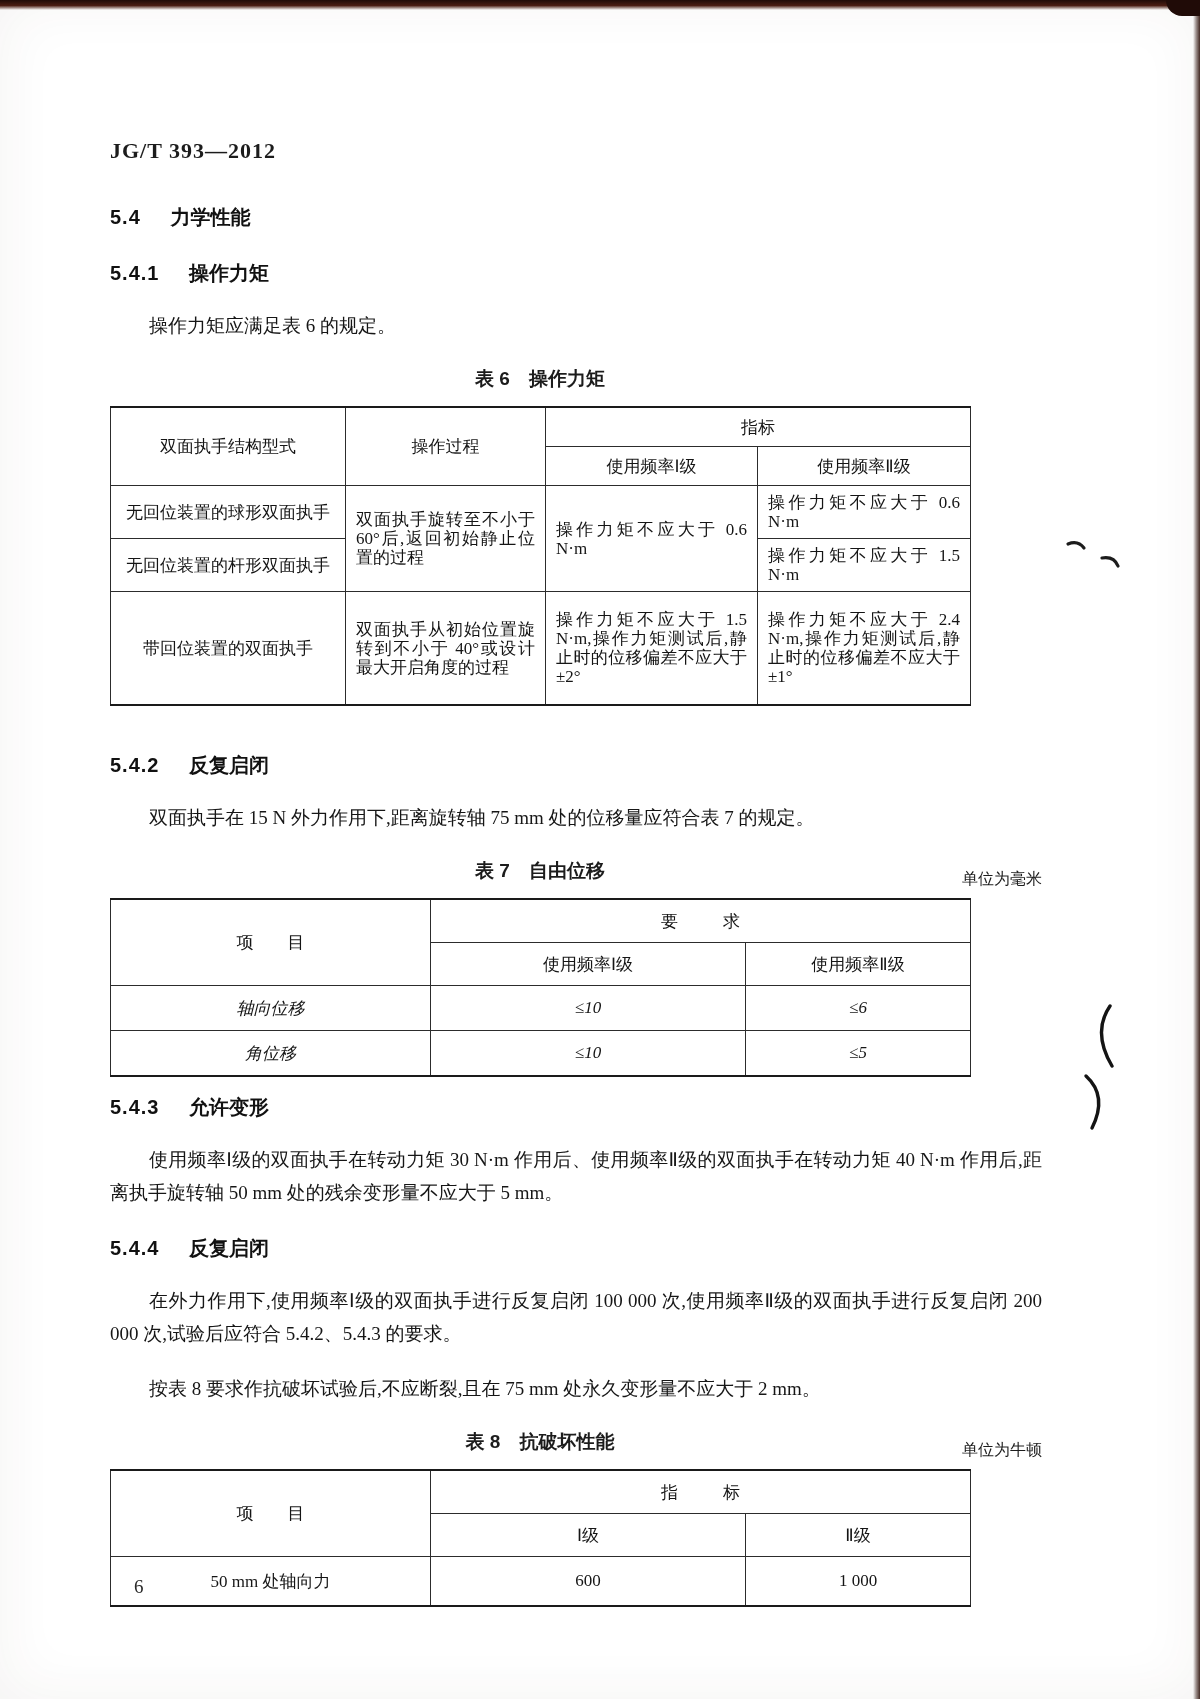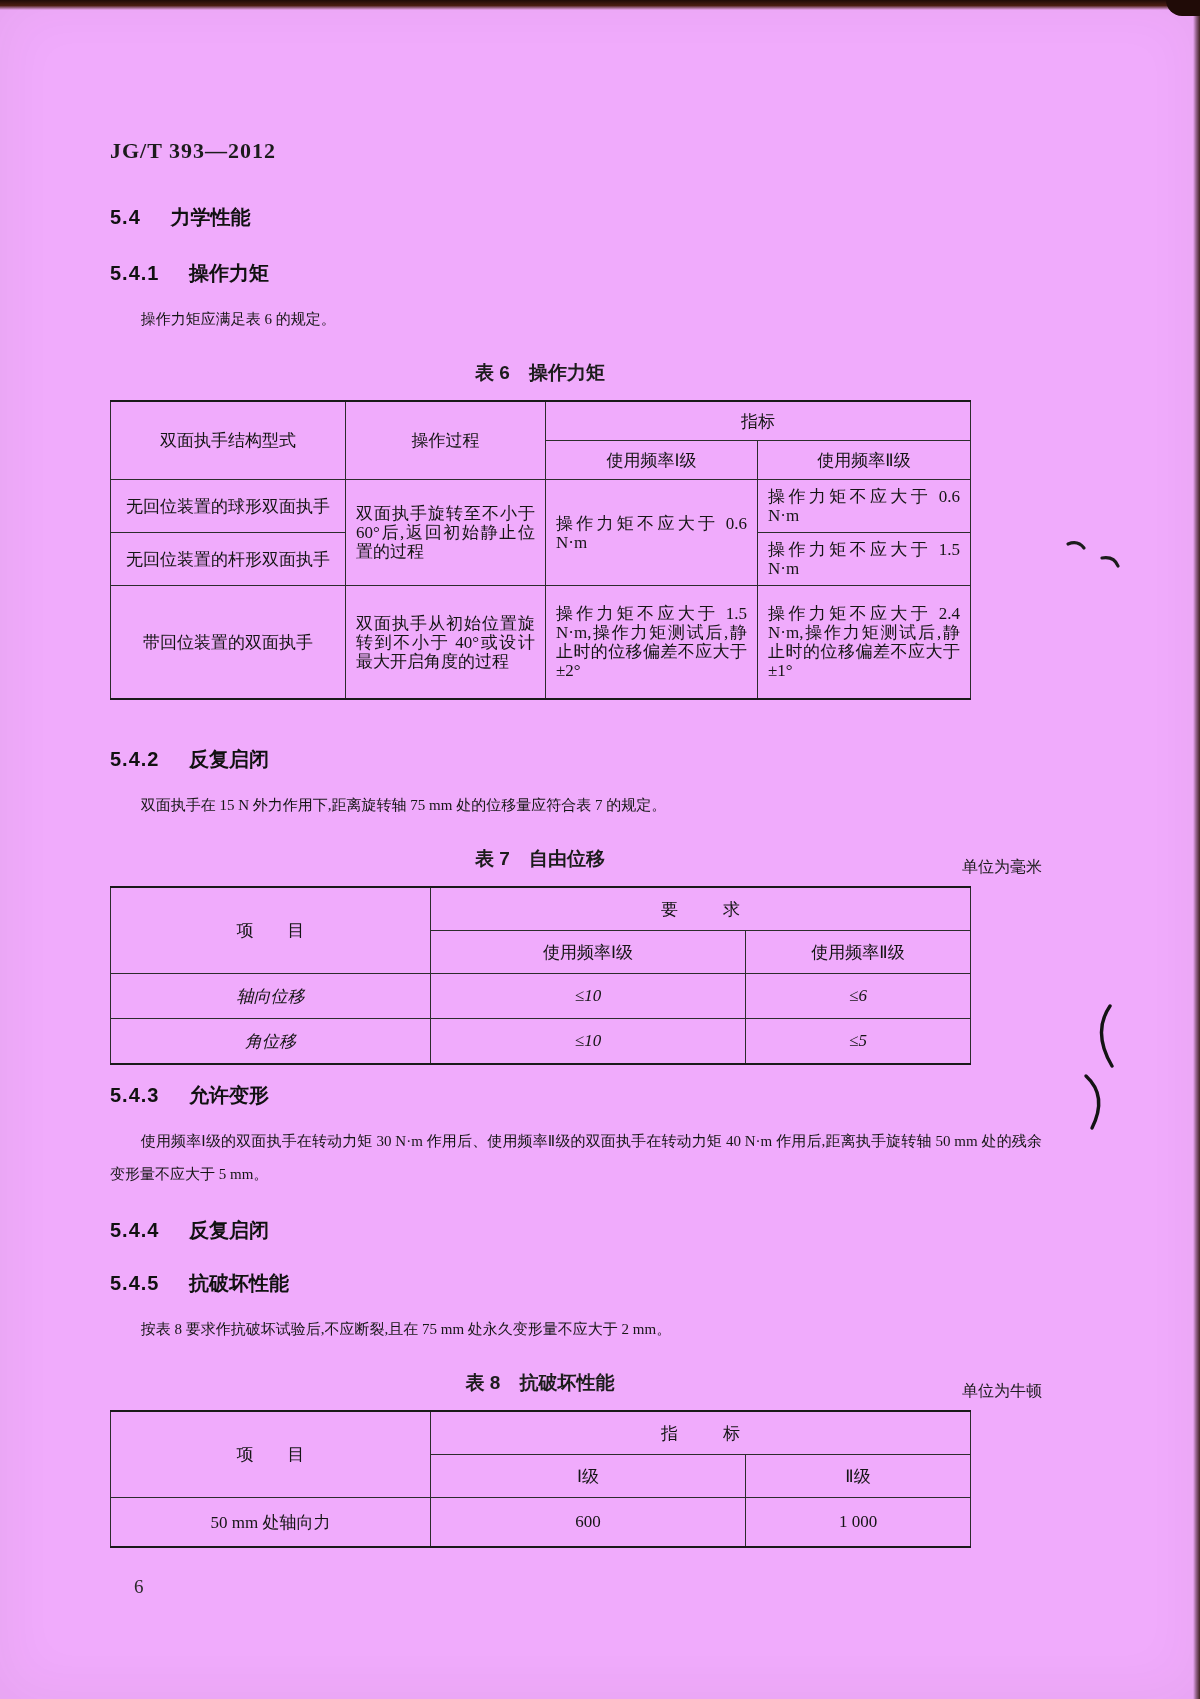--- a/index.html
+++ b/index.html
@@ -3,21 +3,21 @@
 <meta charset="utf-8">
 <style>
   html, body { margin: 0; padding: 0; }
   body { background: #d8d8d4; }
 
   .sheet {
     position: relative;
     width: 1200px;
     height: 1699px;
     margin: 0 auto;
-    background: #f0abfc;
+    background: #ffffff;
     color: #1c1c1c;
     font-family: "Liberation Serif", serif;
     overflow: hidden;
     box-shadow: inset 0 0 60px rgba(60,50,40,0.06);
   }
 
   
   .scan-top {
     position: absolute; top: 0; left: 0; width: 100%; height: 10px;
     background: linear-gradient(to bottom, #200b07 0%, #4a1d12 55%, rgba(74,29,18,0) 100%);
@@ -48,21 +48,21 @@
   }
   .sec-heading .sec-num { margin-right: 24px; letter-spacing: 1px; }
   .h54  { margin-top: 40px; }
   .h541 { margin-top: 29px; }
   .h542 { margin-top: 46px; }
   .h543 { margin-top: 17px; }
   .h544 { margin-top: 26px; }
   .h545 { margin-top: 26px; }
 
   .para {
-    margin: 16px 0 0 0; font-size: 15px; line-height: 33px;
+    margin: 22px 0 0 0; font-size: 19px; line-height: 33px;
     text-indent: 2.05em; text-align: justify; color: #161616;
   }
 
   .caption-row { position: relative; margin-top: 24px; height: 26px; }
   .tbl-caption {
     text-align: center; width: 860px;
     font-family: "Liberation Sans", sans-serif; font-weight: bold; font-size: 19px;
   }
   .unit-note {
     position: absolute; right: 0; top: 3px;
@@ -216,25 +216,22 @@
       <span class="sec-title">允许变形</span>
     </div>
 
     <p class="para">使用频率Ⅰ级的双面执手在转动力矩 30 N·m 作用后、使用频率Ⅱ级的双面执手在转动力矩 40 N·m 作用后,距离执手旋转轴 50 mm 处的残余变形量不应大于 5 mm。</p>
 
     <div class="sec-heading h544">
       <span class="sec-num">5.4.4</span>
       <span class="sec-title">反复启闭</span>
     </div>
 
-
-    <div class="sec-heading h545">
-      <span class="sec-num">5.4.5</span>
-      <span class="sec-title">抗破坏性能</span>
-    </div>
+    <p class="para">在外力作用下,使用频率Ⅰ级的双面执手进行反复启闭 100 000 次,使用频率Ⅱ级的双面执手进行反复启闭 200 000 次,试验后应符合 5.4.2、5.4.3 的要求。</p>
+
 
     <p class="para">按表 8 要求作抗破坏试验后,不应断裂,且在 75 mm 处永久变形量不应大于 2 mm。</p>
 
     <div class="caption-row">
       <div class="tbl-caption">表 8　抗破坏性能</div>
       <div class="unit-note">单位为牛顿</div>
     </div>
 
     <table class="t8">
       <colgroup>

